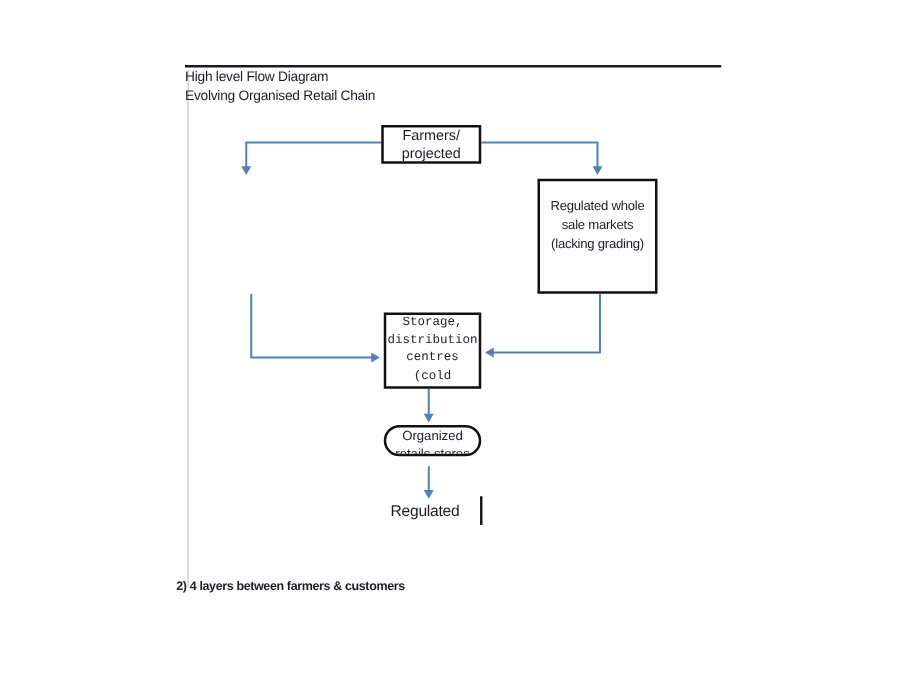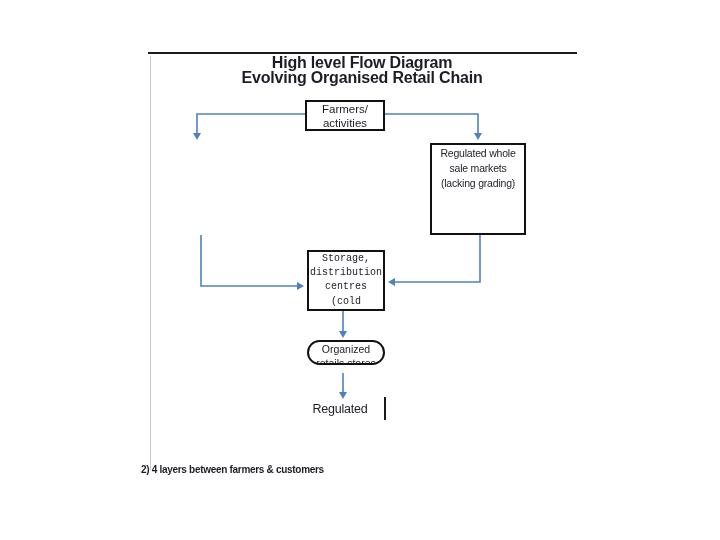--- a/index.html
+++ b/index.html
@@ -25,24 +25,24 @@
     position: absolute;
     left: 150px; top: 56px;
     width: 1px; height: 414px;
     background: #c9c9c9;
   }
 
   .slide-title {
     position: absolute;
     left: 148px; top: 55px;
     width: 428px;
-    text-align: center;
-    font-size: 16px;
+    text-align: left;
+    font-size: 11px;
     line-height: 15px;
-    font-weight: 700;
+    font-weight: 400;
     letter-spacing: -0.2px;
     white-space: pre-line;
   }
 
   .node {
     position: absolute;
     border: 2px solid #111111;
     background: #ffffff;
     text-align: center;
     white-space: pre-line;
@@ -53,21 +53,21 @@
     left: 305px; top: 100px; width: 80px; height: 31px;
     font-size: 11.5px; line-height: 14px;
   }
   .node-collection {
     left: 165px; top: 143px; width: 93px; height: 92px;
     font-size: 10px; line-height: 14.7px; letter-spacing: -0.2px;
   }
   .node-wholesale {
     left: 430px; top: 143px; width: 96px; height: 92px;
     font-size: 10.5px; line-height: 15px; letter-spacing: -0.2px;
-    padding-top: 1px;
+    padding-top: 13px;
   }
   .node-storage {
     left: 307px; top: 250px; width: 78px; height: 61px;
     font-size: 10px; line-height: 14.2px; font-family: Liberation Mono, monospace;
   }
   .node-organized {
     left: 307px; top: 340px; width: 78px; height: 25px;
     font-size: 10.5px; line-height: 14px; border-radius: 14px;
   }
 
@@ -143,21 +143,21 @@
       <path d="M343,311 V332"></path>
       <polygon points="339,331 347,331 343,338"></polygon>
     </g>
     <g>
       <path d="M343,373 V393"></path>
       <polygon points="339,392 347,392 343,399"></polygon>
     </g>
   </svg>
 
   <div class="node node-farmers">Farmers/
-activities</div>
+projected</div>
 
 
   <div class="node node-wholesale">Regulated whole
 sale markets
 (lacking grading)</div>
 
   <div class="node node-storage">Storage,
 distribution
 centres (cold
 storage)</div>

